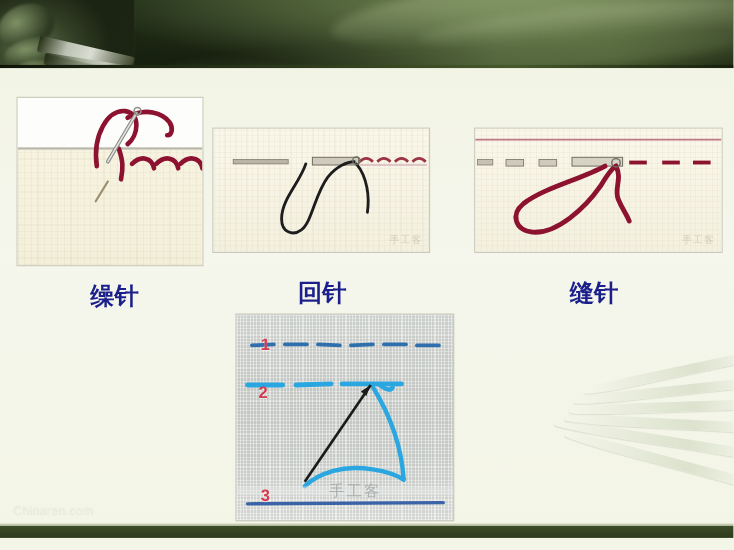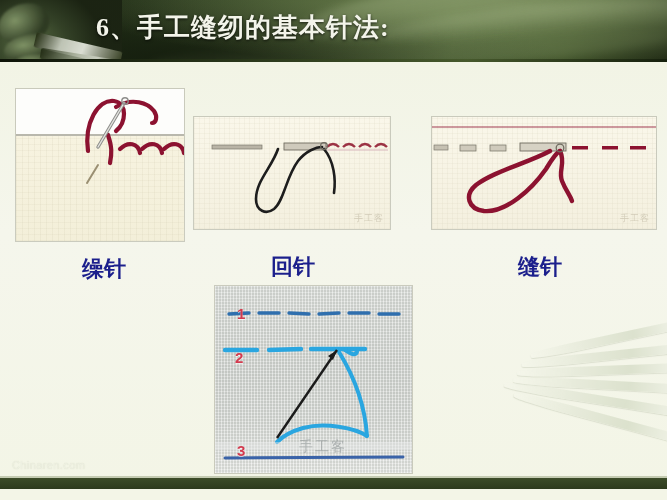--- a/index.html
+++ b/index.html
@@ -165,21 +165,20 @@
 
     <div class="hand-photo">
       <span class="finger f1"></span>
       <span class="finger f2"></span>
       <span class="finger f3"></span>
       <span class="finger f4"></span>
       <span class="blade"></span>
       <span class="blade2"></span>
     </div>
 
-    <div class="slide-title">6、手工缝纫的基本针法:</div>
     <div class="hdr-bottom-line"></div>
   </div>
 
   <div class="body-bg">
 
     <div class="bg-blades">
       <i class="bl1"></i>
       <i class="bl2"></i>
       <i class="bl3"></i>
       <i class="bl4"></i>

